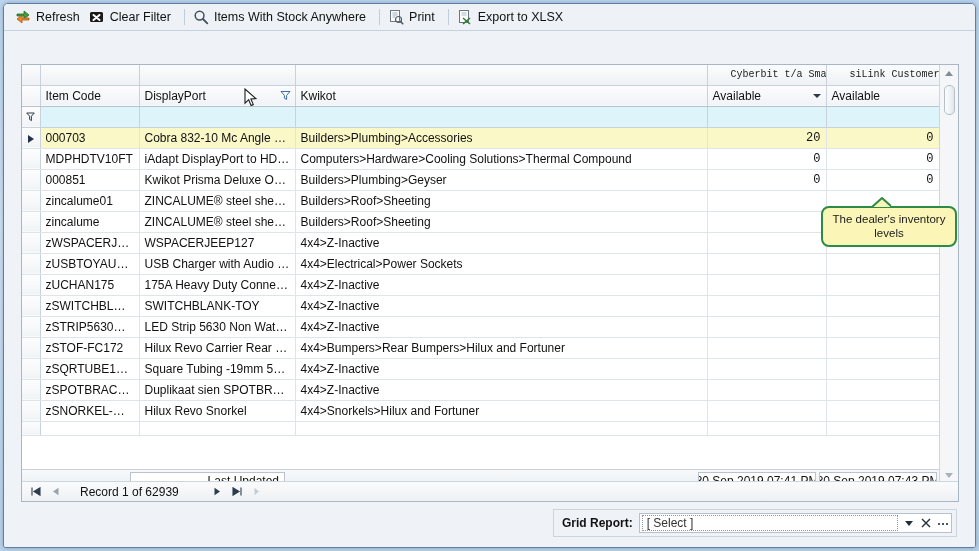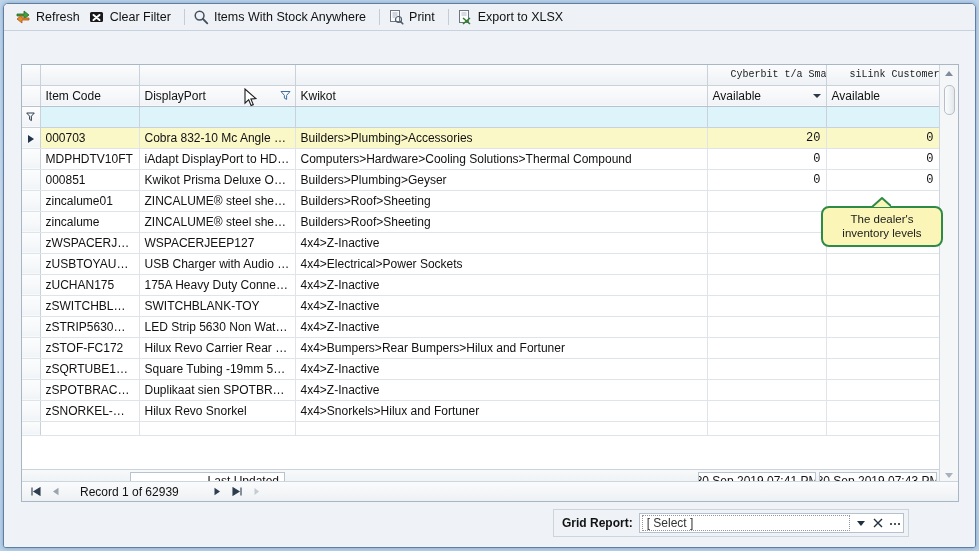--- a/index.html
+++ b/index.html
@@ -302,21 +302,21 @@
     margin-left: 14px;
     font-size: 12px;
     color: #111;
     white-space: nowrap;
   }
 
   
   #callout {
     position: absolute;
     left: 817px; top: 202px;
-    width: 122px;
+    width: 136px;
     z-index: 40;
     pointer-events: none;
   }
   #callout .bubble {
     background: #fbf6b8;
     border: 2px solid #2e8b45;
     border-radius: 8px;
     padding: 4px 5px 5px;
     text-align: center;
     font-size: 11.5px;
@@ -337,21 +337,21 @@
     left: 240px; top: 84px;
     width: 14px; height: 20px;
     z-index: 60;
     pointer-events: none;
   }
 
   
   #reportbar {
     position: absolute;
     left: 549px; top: 505px;
-    width: 356px; height: 28px;
+    width: 404px; height: 28px;
     background: #eff3f7;
     border: 1px solid #ccd5de;
     display: flex; align-items: center;
     padding: 0 4px;
   }
   #report-label {
     font-size: 12px; font-weight: bold; color: #111;
     margin: 0 6px 0 4px;
     white-space: nowrap;
   }

